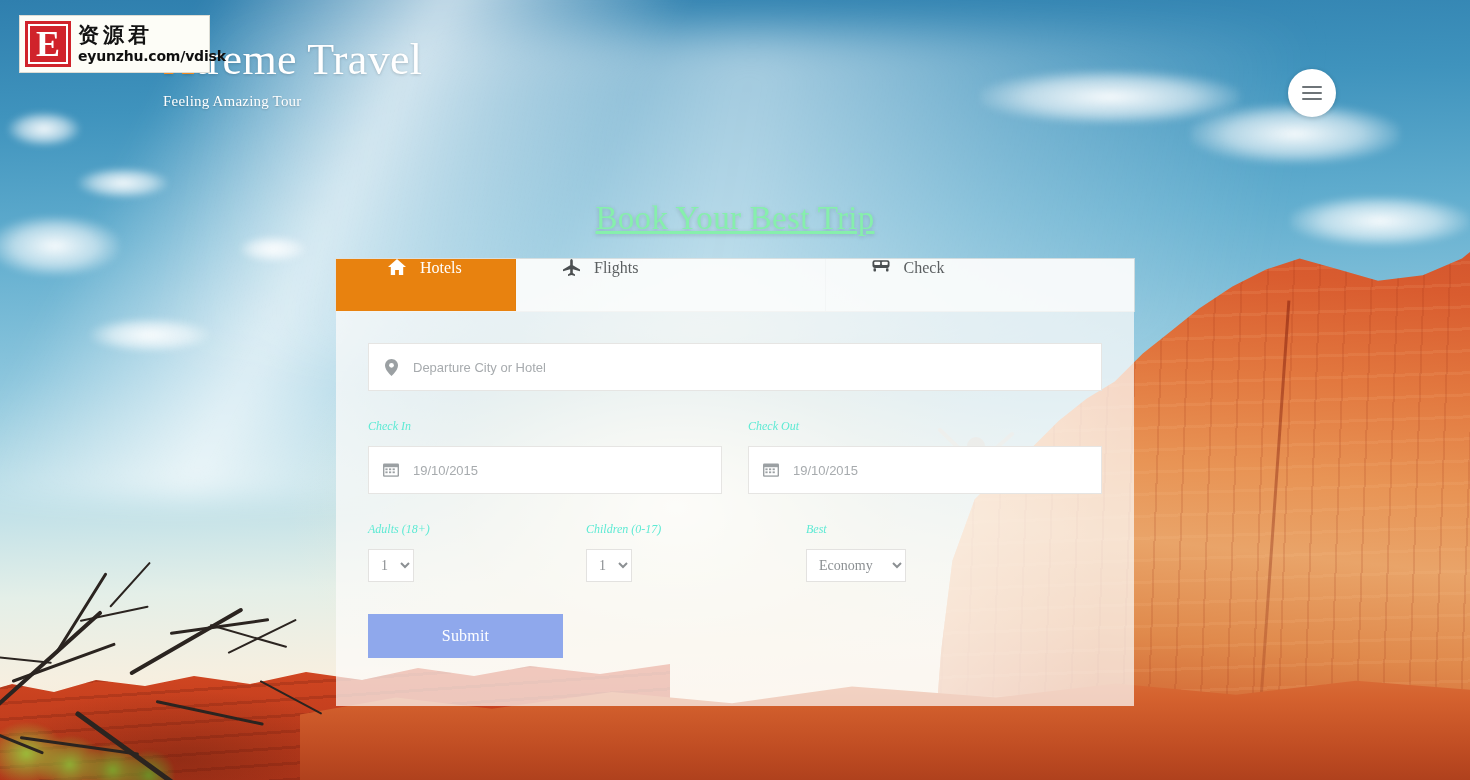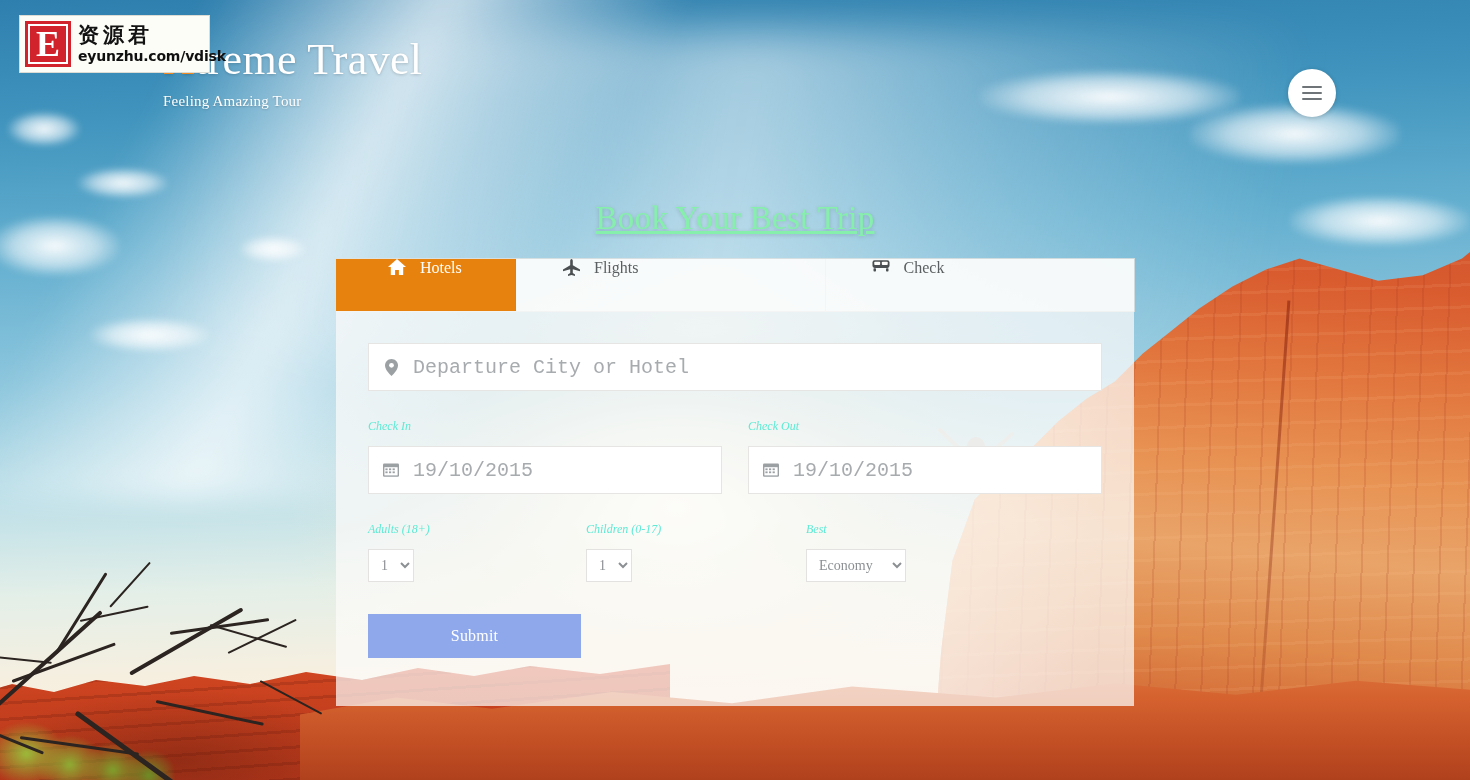--- a/index.html
+++ b/index.html
@@ -380,22 +380,22 @@
     width: 44px;
     display: flex;
     align-items: center;
     justify-content: center;
     flex: 0 0 auto;
   }
   .input-wrap input {
     border: none;
     outline: none;
     background: transparent;
-    font-family: Liberation Mono, monospace;
-    font-size: 20px;
+    font-family: Liberation Sans, sans-serif;
+    font-size: 13px;
     color: #8c9093;
     width: 100%;
     height: 100%;
     padding: 0;
   }
   .input-wrap input::placeholder { color: #a7abae; opacity: 1; }
 
   .label {
     font-family: "Liberation Serif", serif;
     font-size: 12px;
@@ -422,21 +422,21 @@
     height: 33px;
     padding: 0 6px 0 8px;
     outline: none;
     cursor: pointer;
   }
   select.sel-num   { width: 46px; }
   select.sel-class { width: 100px; }
 
   .submit-btn {
     margin-top: 32px;
-    width: 213px;
+    width: 195px;
     height: 44px;
     background: #8fa8ec;
     border: none;
     color: #ffffff;
     font-family: "Liberation Serif", serif;
     font-size: 16px;
     cursor: pointer;
     letter-spacing: 0.2px;
   }
 

